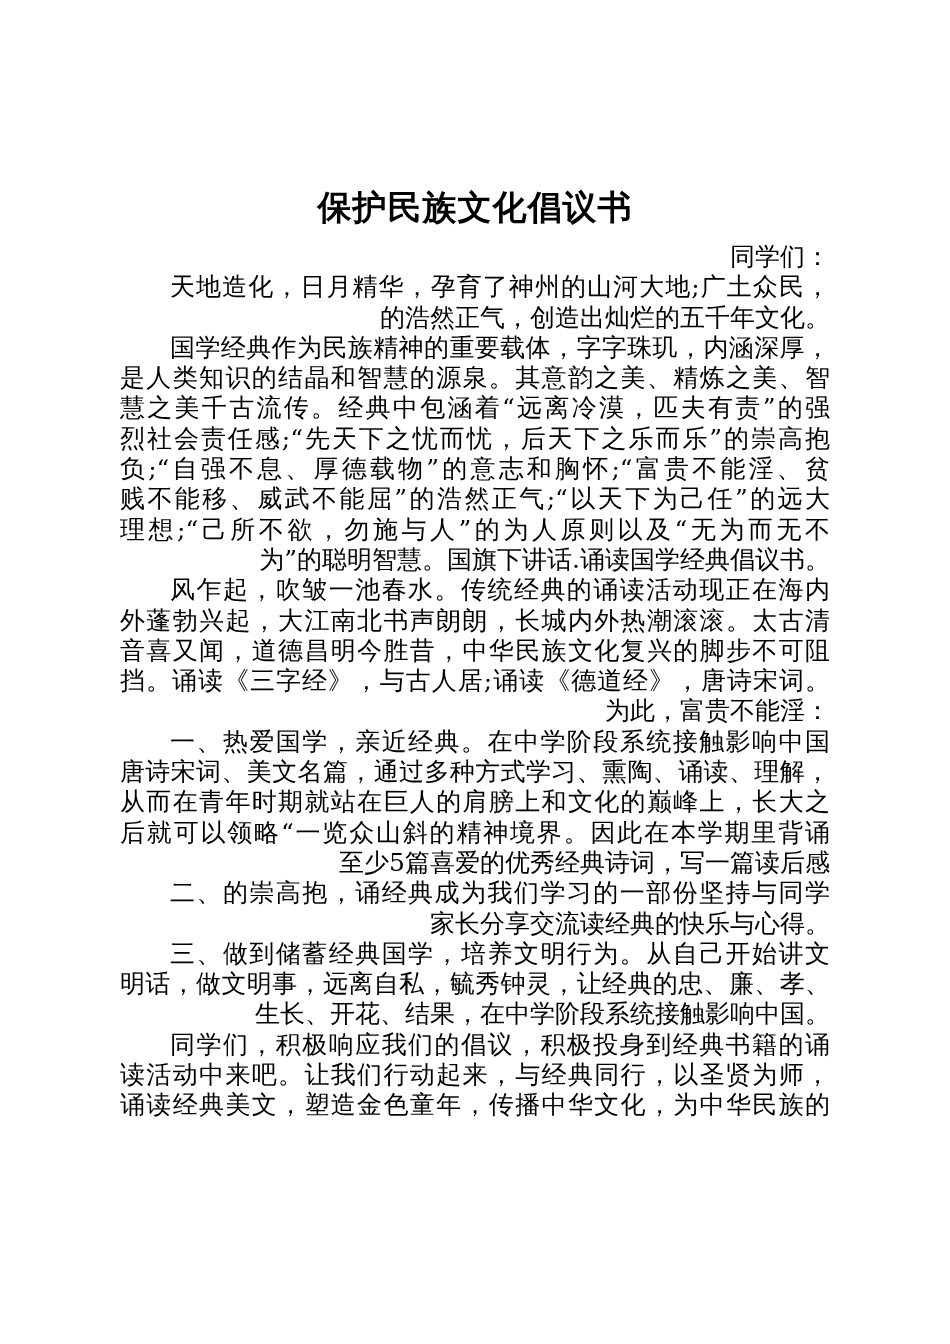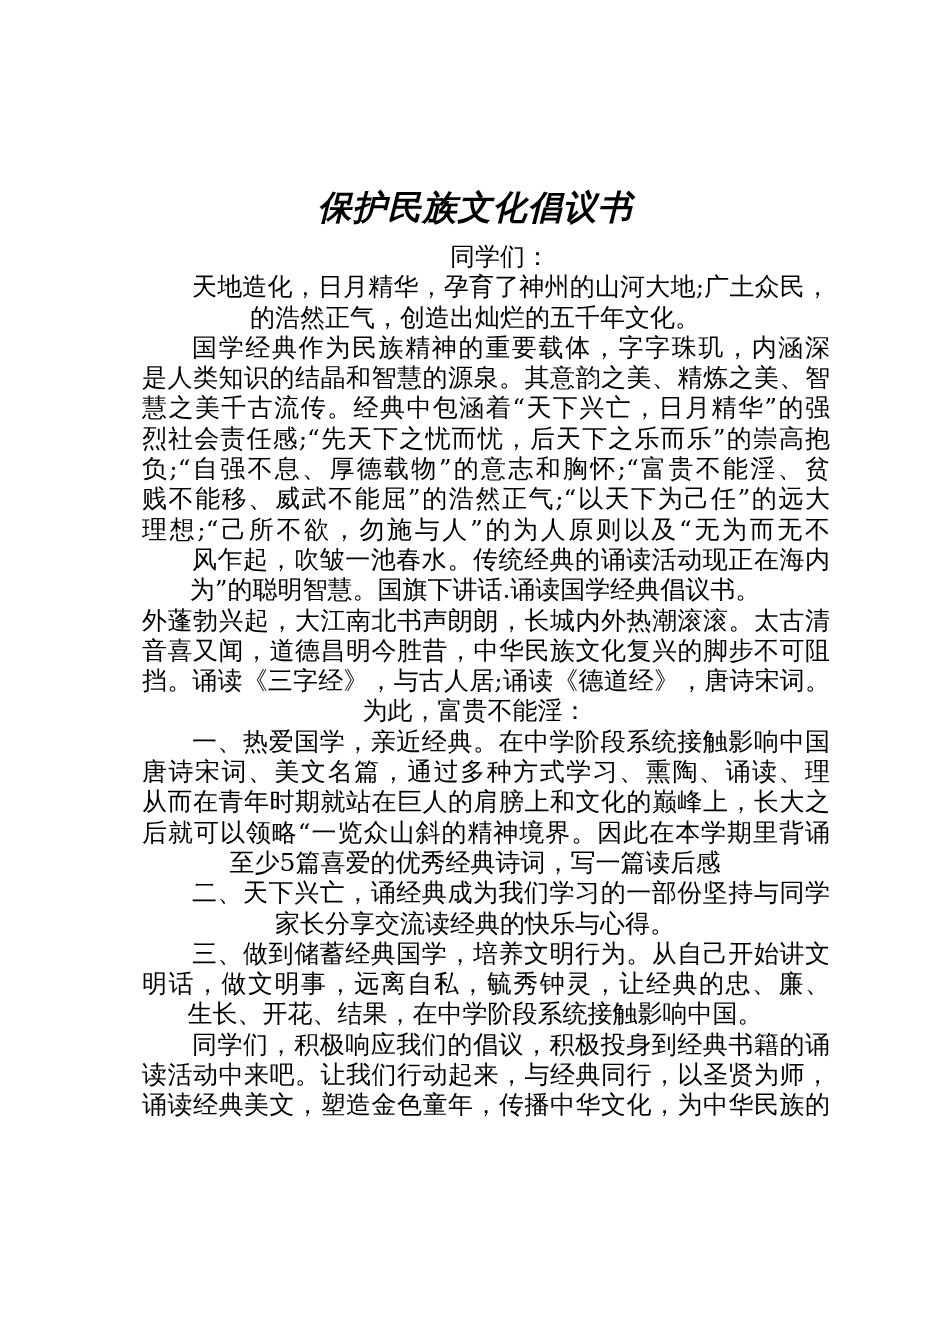--- a/index.html
+++ b/index.html
@@ -23,72 +23,70 @@
   }
   .doc-title {
     font-family: "Liberation Sans", "DejaVu Sans", sans-serif;
     font-size: 34px;
     font-weight: bold;
     line-height: 42px;
     text-align: center;
     letter-spacing: 1px;
     margin: 0 0 14px 0;
     color: #000000;
-    font-style: italic;
   }
   .doc-body {
     font-family: "DejaVu Serif", "Liberation Serif", serif;
     font-size: 25px;
     color: #000000;
   }
   .line {
     height: 30.3px;
     line-height: 30.3px;
     overflow: hidden;
     white-space: normal;
-    text-align: center;
+    text-align: right;
   }
   .line.just {
     text-align: justify;
     text-align-last: justify;
-    margin-left: 22px;
   }
   .line.indent {
     text-indent: 2em;
   }
 </style>
 </head>
 <body>
 
 <div class="page">
   <div class="content">
     <h1 class="doc-title">保护民族文化倡议书</h1>
     <div class="doc-body">
         <div class="line indent">同学们：</div>
         <div class="line indent just">天地造化，日月精华，孕育了神州的山河大地;广土众民，</div>
         <div class="line">的浩然正气，创造出灿烂的五千年文化。</div>
         <div class="line indent just">国学经典作为民族精神的重要载体，字字珠玑，内涵深厚，</div>
         <div class="line just">是人类知识的结晶和智慧的源泉。其意韵之美、精炼之美、智</div>
-        <div class="line just">慧之美千古流传。经典中包涵着“天下兴亡，日月精华”的强</div>
+        <div class="line just">慧之美千古流传。经典中包涵着“远离冷漠，匹夫有责”的强</div>
         <div class="line just">烈社会责任感;“先天下之忧而忧，后天下之乐而乐”的崇高抱</div>
         <div class="line just">负;“自强不息、厚德载物”的意志和胸怀;“富贵不能淫、贫</div>
         <div class="line just">贱不能移、威武不能屈”的浩然正气;“以天下为己任”的远大</div>
         <div class="line just">理想;“己所不欲，勿施与人”的为人原则以及“无为而无不</div>
+        <div class="line">为”的聪明智慧。国旗下讲话.诵读国学经典倡议书。</div>
         <div class="line indent just">风乍起，吹皱一池春水。传统经典的诵读活动现正在海内</div>
-        <div class="line">为”的聪明智慧。国旗下讲话.诵读国学经典倡议书。</div>
         <div class="line just">外蓬勃兴起，大江南北书声朗朗，长城内外热潮滚滚。太古清</div>
         <div class="line just">音喜又闻，道德昌明今胜昔，中华民族文化复兴的脚步不可阻</div>
         <div class="line just">挡。诵读《三字经》，与古人居;诵读《德道经》，唐诗宋词。</div>
         <div class="line">为此，富贵不能淫：</div>
         <div class="line indent just">一、热爱国学，亲近经典。在中学阶段系统接触影响中国</div>
         <div class="line just">唐诗宋词、美文名篇，通过多种方式学习、熏陶、诵读、理解，</div>
         <div class="line just">从而在青年时期就站在巨人的肩膀上和文化的巅峰上，长大之</div>
         <div class="line just">后就可以领略“一览众山斜的精神境界。因此在本学期里背诵</div>
         <div class="line">至少5篇喜爱的优秀经典诗词，写一篇读后感</div>
-        <div class="line indent just">二、天下兴亡，诵经典成为我们学习的一部份坚持与同学</div>
+        <div class="line indent just">二、的崇高抱，诵经典成为我们学习的一部份坚持与同学</div>
         <div class="line">家长分享交流读经典的快乐与心得。</div>
         <div class="line indent just">三、做到储蓄经典国学，培养文明行为。从自己开始讲文</div>
         <div class="line just">明话，做文明事，远离自私，毓秀钟灵，让经典的忠、廉、孝、</div>
         <div class="line">生长、开花、结果，在中学阶段系统接触影响中国。</div>
         <div class="line indent just">同学们，积极响应我们的倡议，积极投身到经典书籍的诵</div>
         <div class="line just">读活动中来吧。让我们行动起来，与经典同行，以圣贤为师，</div>
         <div class="line just">诵读经典美文，塑造金色童年，传播中华文化，为中华民族的</div>
       </div>
   </div>
 </div>

